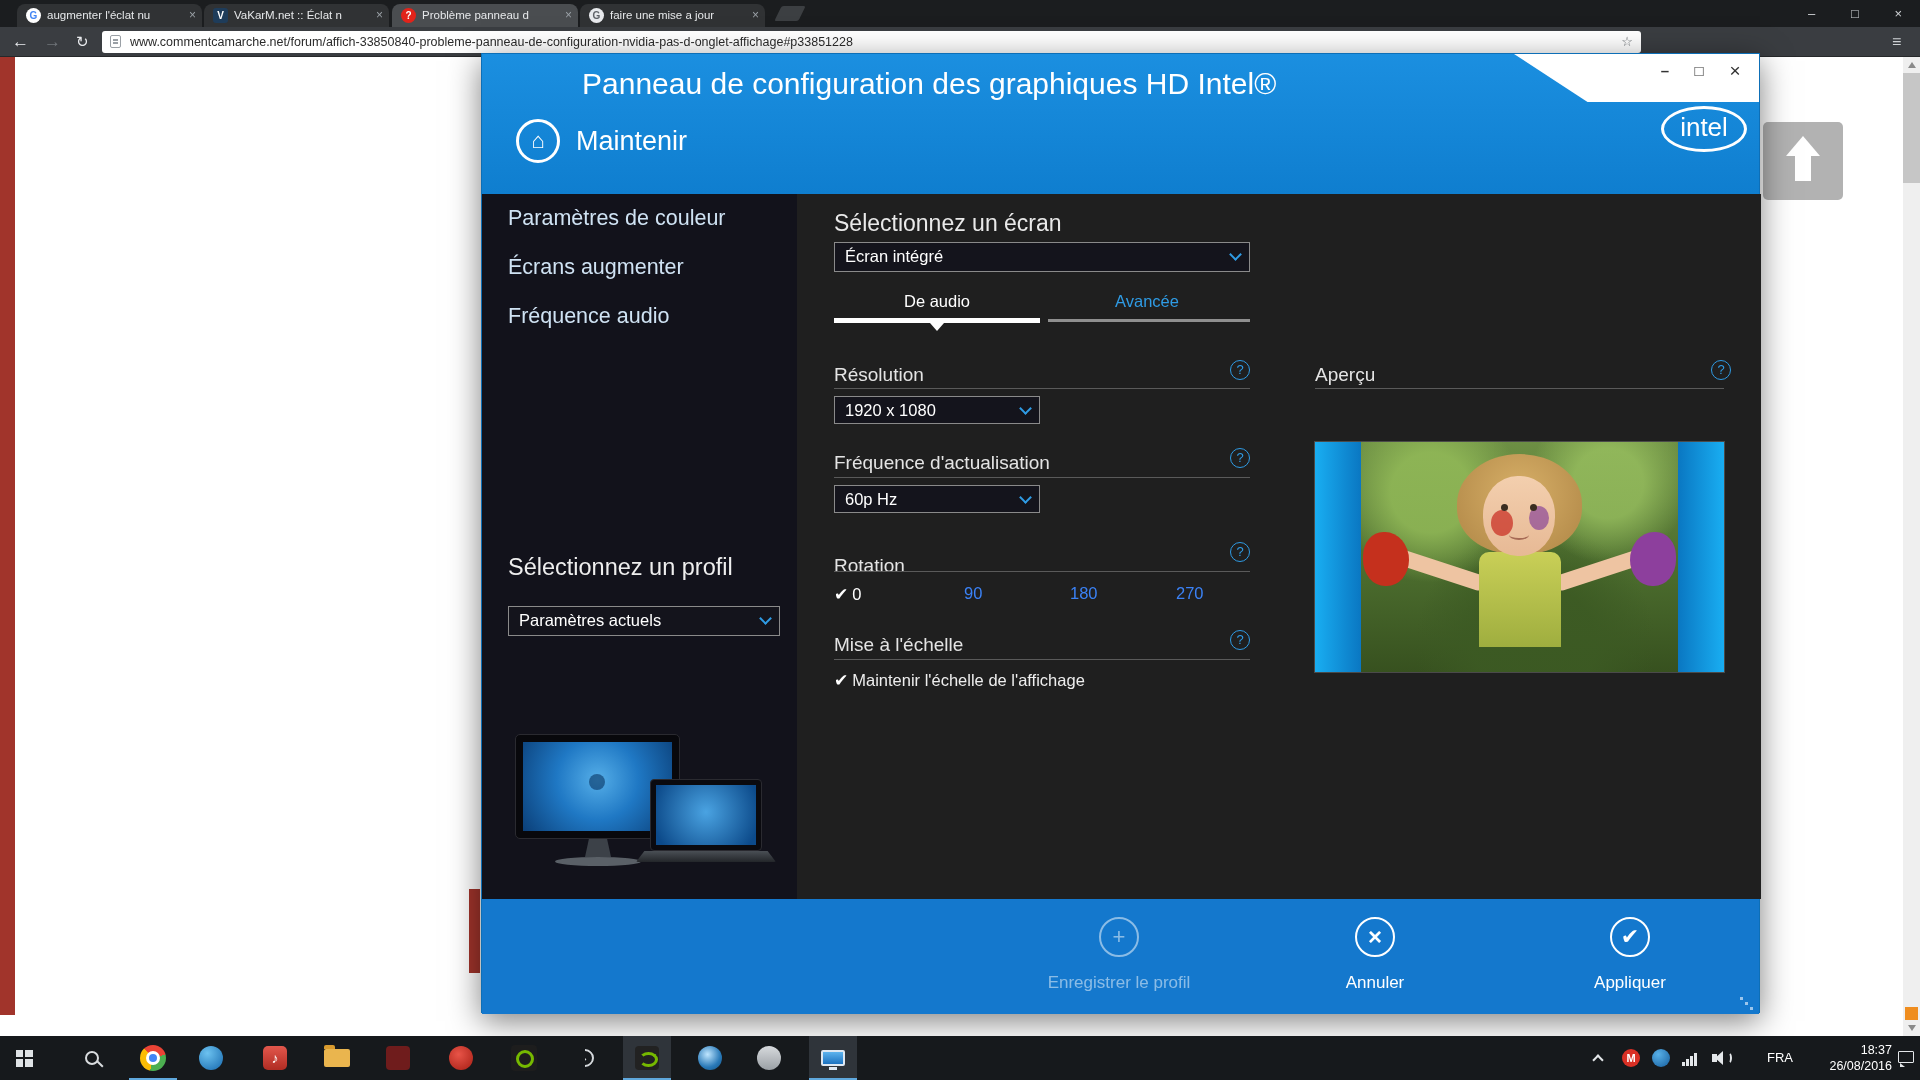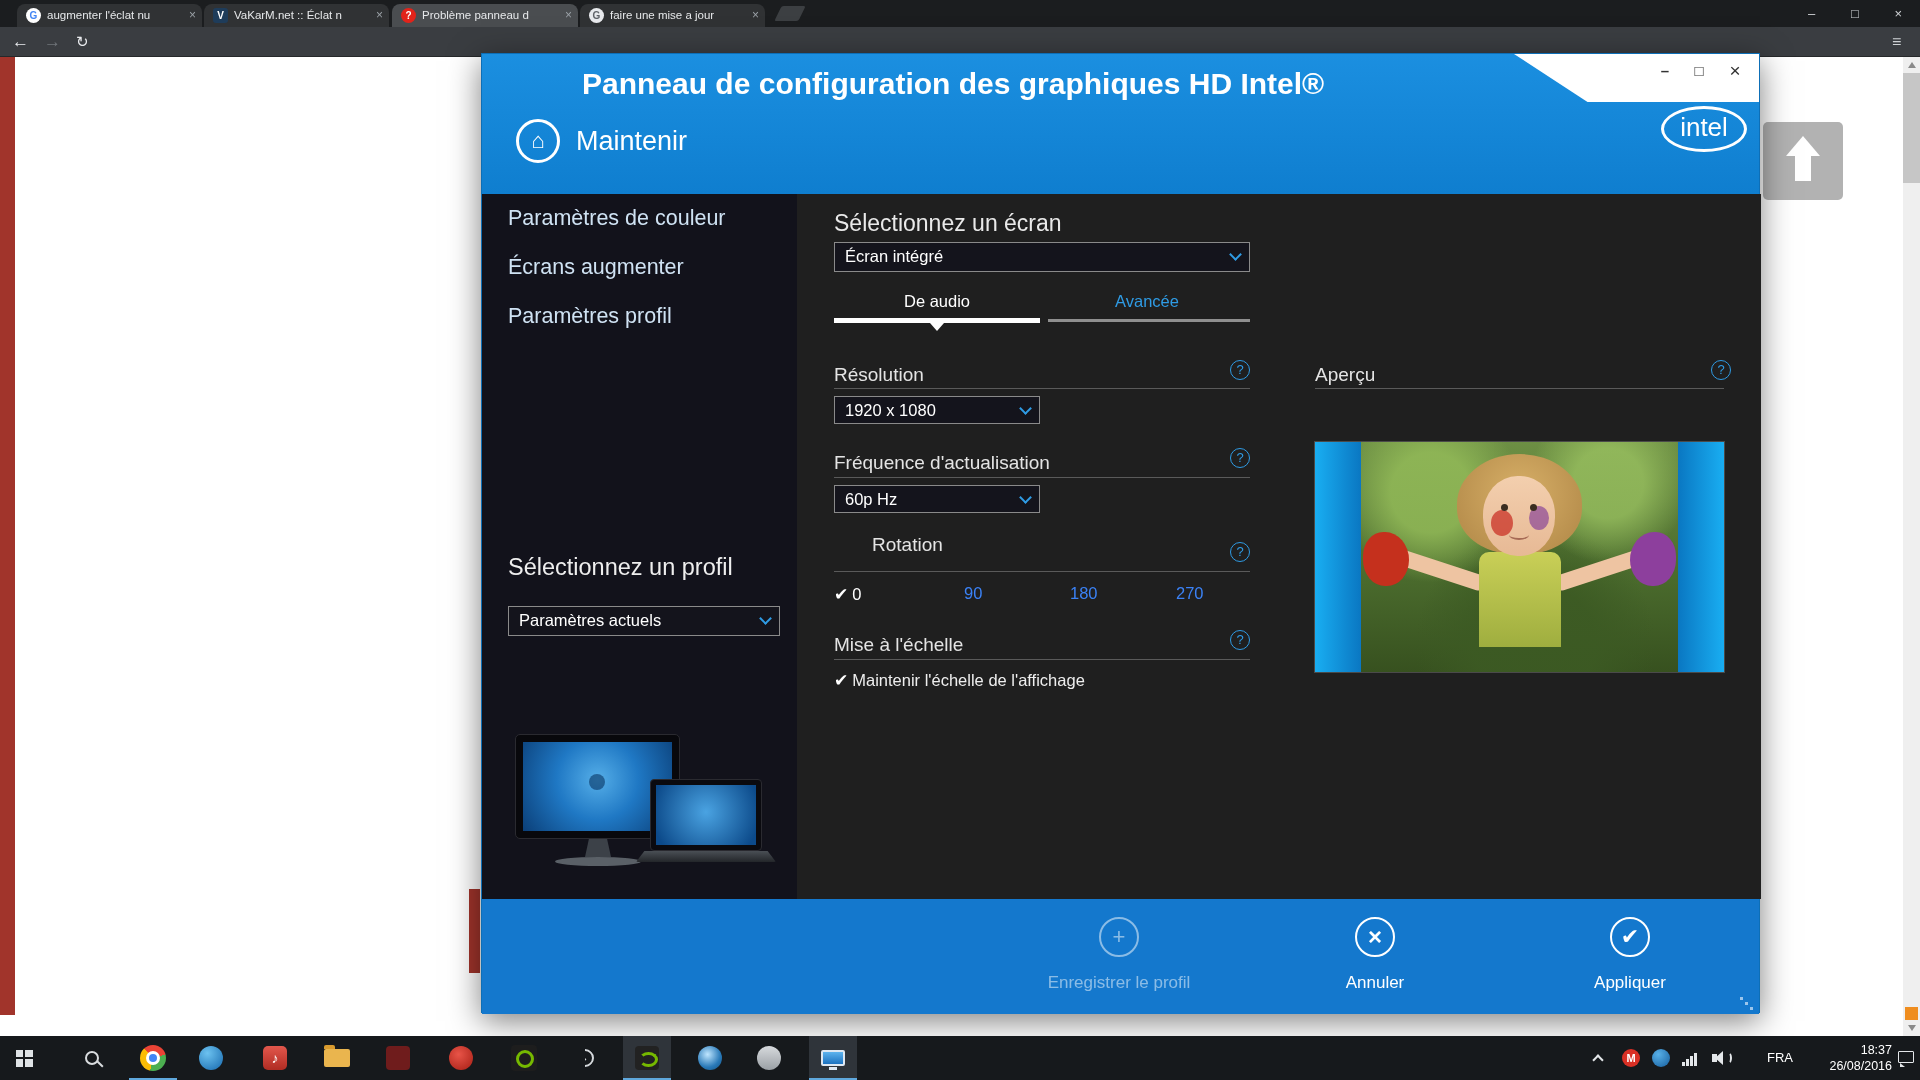--- a/index.html
+++ b/index.html
@@ -59,21 +59,21 @@
   .sbar { right:0; top:0; width:17px; height:979px; background:#efefef; }
   .sb-thumb { left:0; top:16px; width:17px; height:110px; background:#c6c6c6; }
   .sb-up { left:5px; top:5px; border-left:4px solid transparent; border-right:4px solid transparent; border-bottom:6px solid #8a8a8a; }
   .sb-dn { left:5px; bottom:5px; border-left:4px solid transparent; border-right:4px solid transparent; border-top:6px solid #8a8a8a; }
   .sb-orange { left:2px; bottom:16px; width:13px; height:13px; background:#ef8d1f; }
 
   
   .iw { left:481px; top:53px; width:1279px; height:960px; border:1px solid #0d6fb7;
     box-shadow:0 8px 30px rgba(0,0,0,.5); background:#1f1f1f; }
   .iw-head { left:0; top:0; width:100%; height:140px; background:linear-gradient(180deg,#1b8fe0,#0f7ecf); }
-  .iw-title { left:100px; top:13px; font-size:30px; color:#fff; font-weight:700; white-space:nowrap; }
+  .iw-title { left:100px; top:13px; font-size:30px; color:#fff; font-weight:400; white-space:nowrap; }
   .iw-homerow { left:34px; top:64px; height:46px; display:flex; align-items:center; position:absolute; }
   .iw-home { position:relative; width:44px; height:44px; border:3px solid #fff; border-radius:50%;
     display:flex; align-items:center; justify-content:center; }
   .iw-home span { position:static; color:#fff; font-size:22px; line-height:1; }
   .iw-section { position:relative; margin-left:16px; font-size:27px; color:#fff; }
   .iw-wedge { right:0; top:0; width:245px; height:48px; background:#fff;
     clip-path:polygon(0 0,100% 0,100% 100%,30% 100%); }
   .iwc { top:0; height:34px; line-height:34px; color:#333; font-size:15px; text-align:center; }
   .iwc-min { right:84px; width:20px; font-weight:bold; }
   .iwc-max { right:50px; width:20px; }
@@ -113,21 +113,21 @@
   .tb-bar-g { left:251px; top:125px; width:202px; height:3px; background:#8f8f8f; }
   .tb-tri { left:133px; top:129px; border-left:7px solid transparent; border-right:7px solid transparent; border-top:8px solid #fff; }
   .rl { font-size:19px; color:#e4e4e4; }
   .hline { height:1px; background:#5a5a5a; }
   .qm { width:20px; height:20px; border:1.5px solid #2f9be4; border-radius:50%; color:#2f9be4;
     font-size:13px; text-align:center; line-height:18px; }
   .l-res { left:37px; top:170px; } .h-res { left:37px; top:194px; width:416px; } .q-res { left:433px; top:166px; }
   .dd-res { left:37px; top:202px; width:206px; height:28px; }
   .l-frq { left:37px; top:258px; } .h-frq { left:37px; top:283px; width:416px; } .q-frq { left:433px; top:254px; }
   .dd-frq { left:37px; top:291px; width:206px; height:28px; }
-  .l-rot { left:37px; top:340px;margin-left:38px; } .h-rot { left:37px; top:377px; width:416px; } .q-rot { left:433px; top:348px; }
+  .l-rot { left:37px; top:361px; } .h-rot { left:37px; top:377px; width:416px; } .q-rot { left:433px; top:348px; }
   .rot-opt { top:390px; font-size:16.5px; color:#3b82f6; }
   .rot-0 { left:37px; color:#fff; } .rot-90 { left:167px; } .rot-180 { left:273px; } .rot-270 { left:379px; }
   .chk { position:relative; color:#fff; font-size:17px; margin-right:4px; }
   .l-scl { left:37px; top:440px; } .h-scl { left:37px; top:465px; width:416px; } .q-scl { left:433px; top:436px; }
   .scale-opt { left:37px; top:476px; font-size:16.5px; color:#eee; }
   .l-apr { left:518px; top:170px; } .h-apr { left:518px; top:194px; width:409px; } .q-apr { left:914px; top:166px; }
 
   
   .preview { left:518px; top:248px; width:409px; height:230px; background:#000; box-shadow:0 0 0 1px #4a4a4a; overflow:hidden; }
   .pv-bar-l { left:0; top:0; width:46px; height:230px; background:linear-gradient(90deg,#19aef2,#0a77c2); }
@@ -251,20 +251,25 @@
       <span class="wc" data-interactable="true">–</span>
       <span class="wc" data-interactable="true">□</span>
       <span class="wc" data-interactable="true">×</span>
     </div>
   </div>
 
   <div class="toolbar" data-interactable="false">
     <span class="nav nav-back" data-interactable="true">←</span>
     <span class="nav nav-fwd" data-interactable="true">→</span>
     <span class="nav nav-refresh" data-interactable="true">↻</span>
+    <div class="urlbar" data-interactable="true">
+      <span class="page-ic" data-interactable="false"></span>
+      <span class="url-text" data-interactable="false">www.commentcamarche.net/forum/affich-33850840-probleme-panneau-de-configuration-nvidia-pas-d-onglet-affichage#p33851228</span>
+      <span class="star" data-interactable="true">☆</span>
+    </div>
     <span class="ext-abp" data-interactable="true">ABP</span>
     <span class="ext-red" data-interactable="true"></span>
     <span class="ic-mail" data-interactable="true"></span>
     <span class="ic-person" data-interactable="true"></span>
     <span class="ic-menu" data-interactable="true">≡</span>
   </div>
 
   <div class="page" data-interactable="false">
     <div class="red-l" data-interactable="false"></div>
     <div class="red-2" data-interactable="false"></div>
@@ -292,21 +297,21 @@
       <div class="iw-wedge" data-interactable="false"></div>
       <span class="iwc iwc-min" data-interactable="true">–</span>
       <span class="iwc iwc-max" data-interactable="true">□</span>
       <span class="iwc iwc-close" data-interactable="true">×</span>
       <div class="iw-logo" data-interactable="false">intel</div>
     </div>
 
     <div class="iw-side" data-interactable="false">
       <div class="si" data-interactable="true">Paramètres de couleur</div>
       <div class="si" data-interactable="true">Écrans augmenter</div>
-      <div class="si" data-interactable="true">Paramètres profil</div>
+      <div class="si" data-interactable="true">Fréquence audio</div>
       <div class="prof-label" data-interactable="false">Sélectionnez un profil</div>
       <div class="dd prof-dd" data-interactable="true">
         <span class="dd-val" data-interactable="false">Paramètres actuels</span>
         <i class="chev" data-interactable="false"></i>
       </div>
       <div class="devices" data-interactable="false">
         <div class="mon" data-interactable="false">
             <i class="mon-scr" data-interactable="false"></i>
           </div>
         <i class="mon-neck" data-interactable="false"></i>

